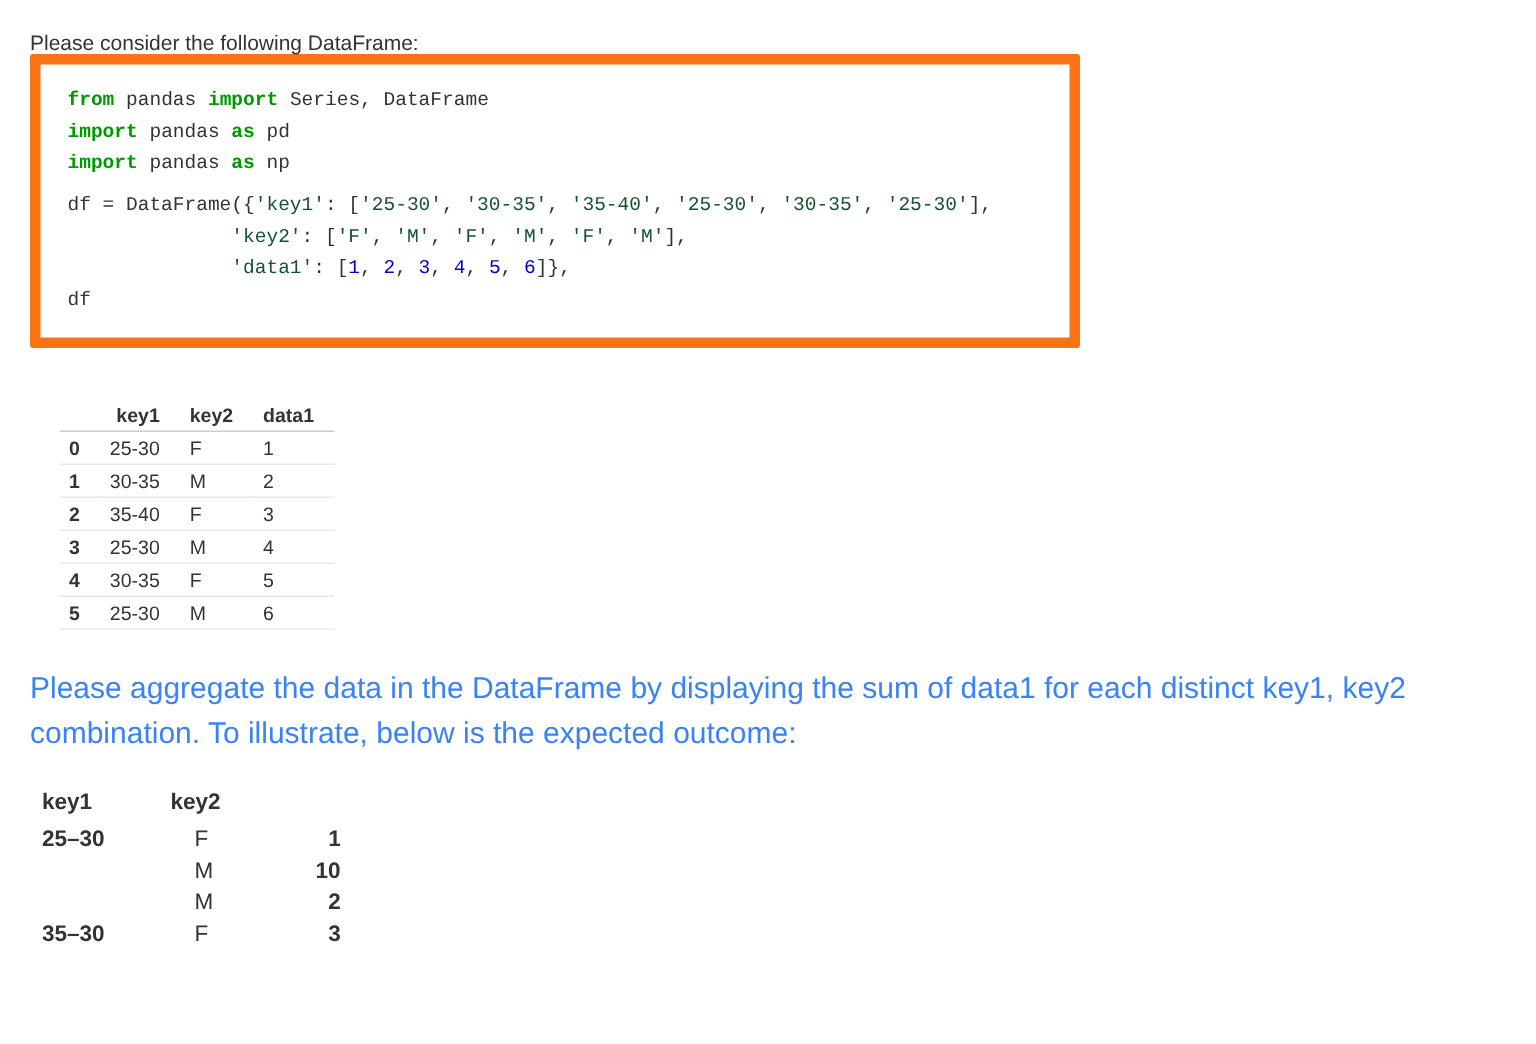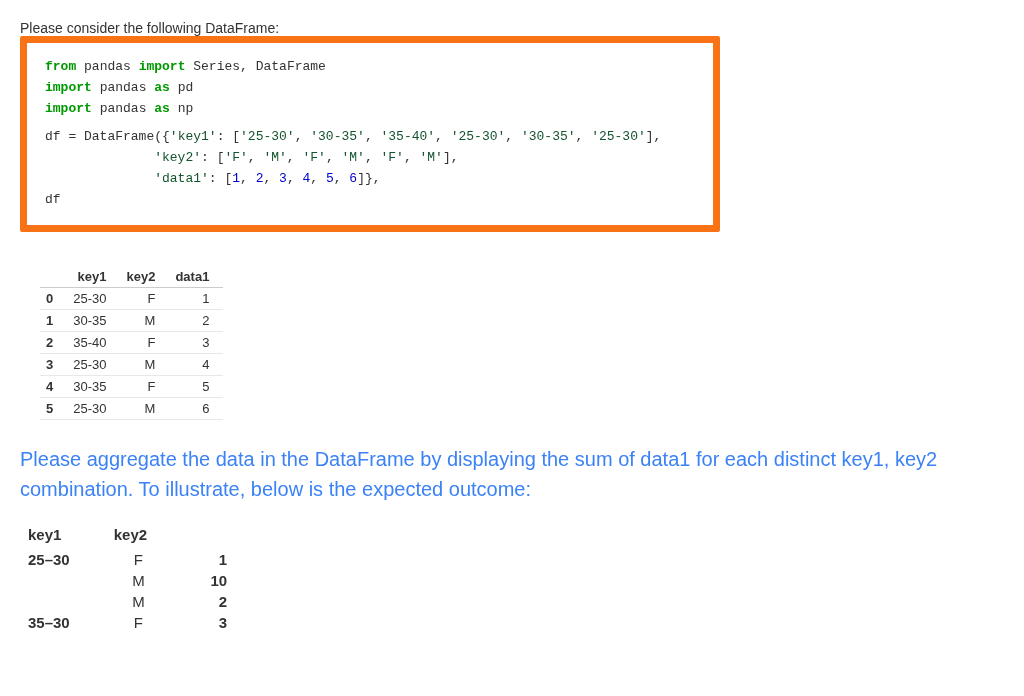--- a/index.html
+++ b/index.html
@@ -46,21 +46,20 @@
       font-weight: bold;
       text-align: right;
       padding: 3px 14px 3px 6px;
       border-bottom: 1px solid #ccc;
       font-size: 13px;
     }
     .df-table th:first-child {
       text-align: left;
     }
     .df-table td {
-      text-align: right;
       padding: 3px 14px 3px 6px;
       border-bottom: 1px solid #e8e8e8;
       font-size: 13px;
     }
     .df-table td:first-child {
       font-weight: bold;
       text-align: left;
       color: #333;
     }
 
@@ -78,21 +77,21 @@
       margin-left: 4px;
     }
     .agg-table th {
       font-weight: bold;
       text-align: left;
       padding: 2px 40px 6px 4px;
       font-size: 15px;
     }
     .agg-table td {
       padding: 2px 40px 2px 4px;
-      text-align: center;
+      text-align: left;
       font-size: 15px;
     }
     .agg-table td.val {
       text-align: right;
       font-weight: bold;
       padding-right: 4px;
     }
     .agg-table td.key1 {
       font-weight: bold;
     }

